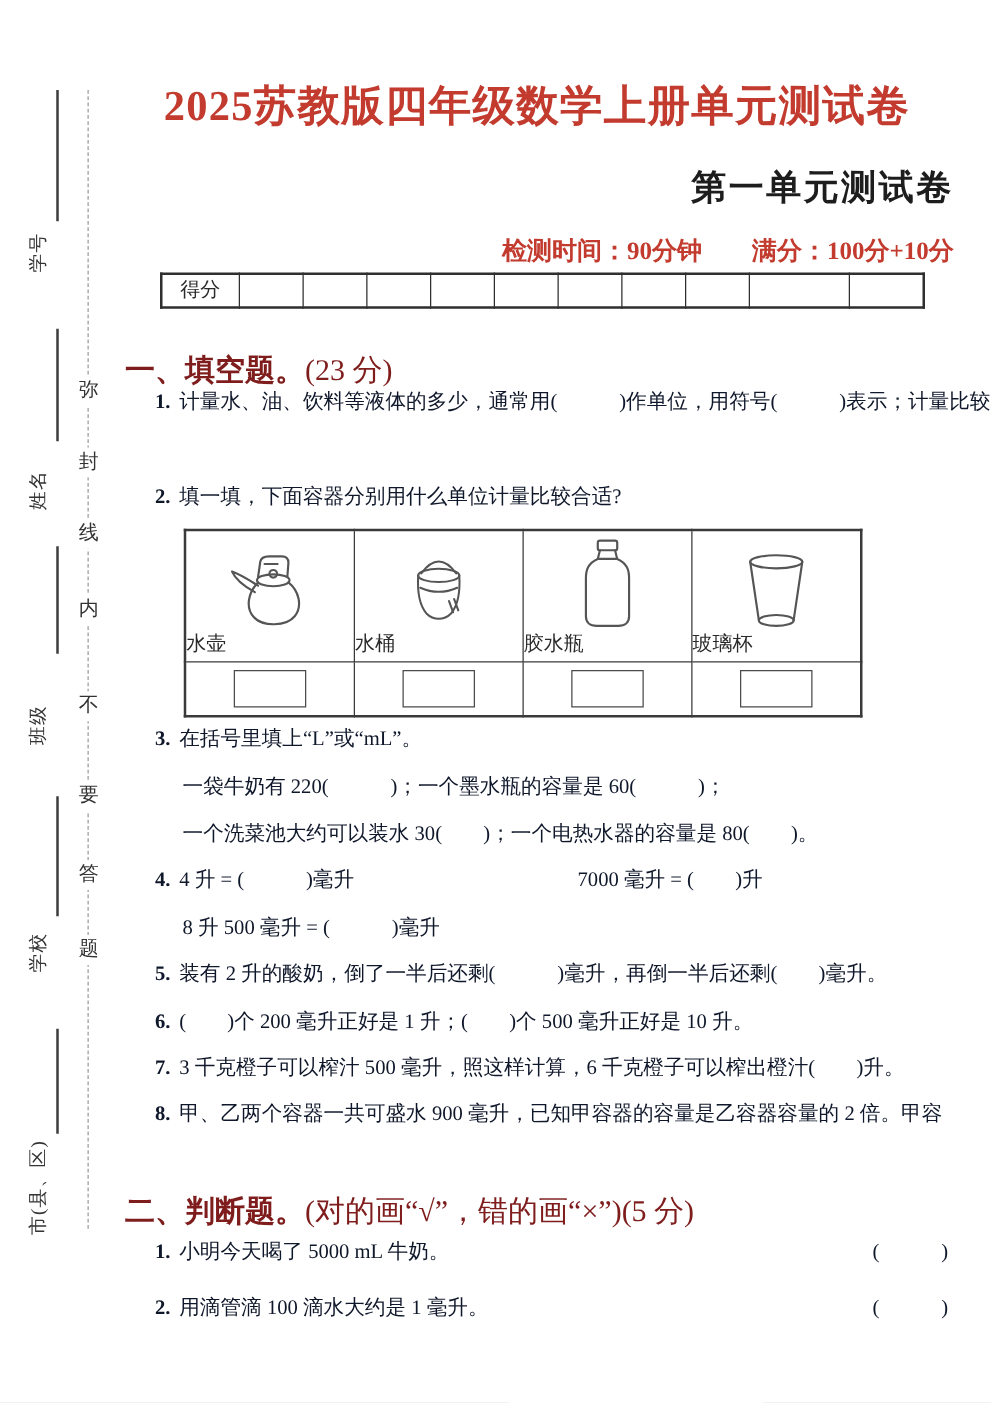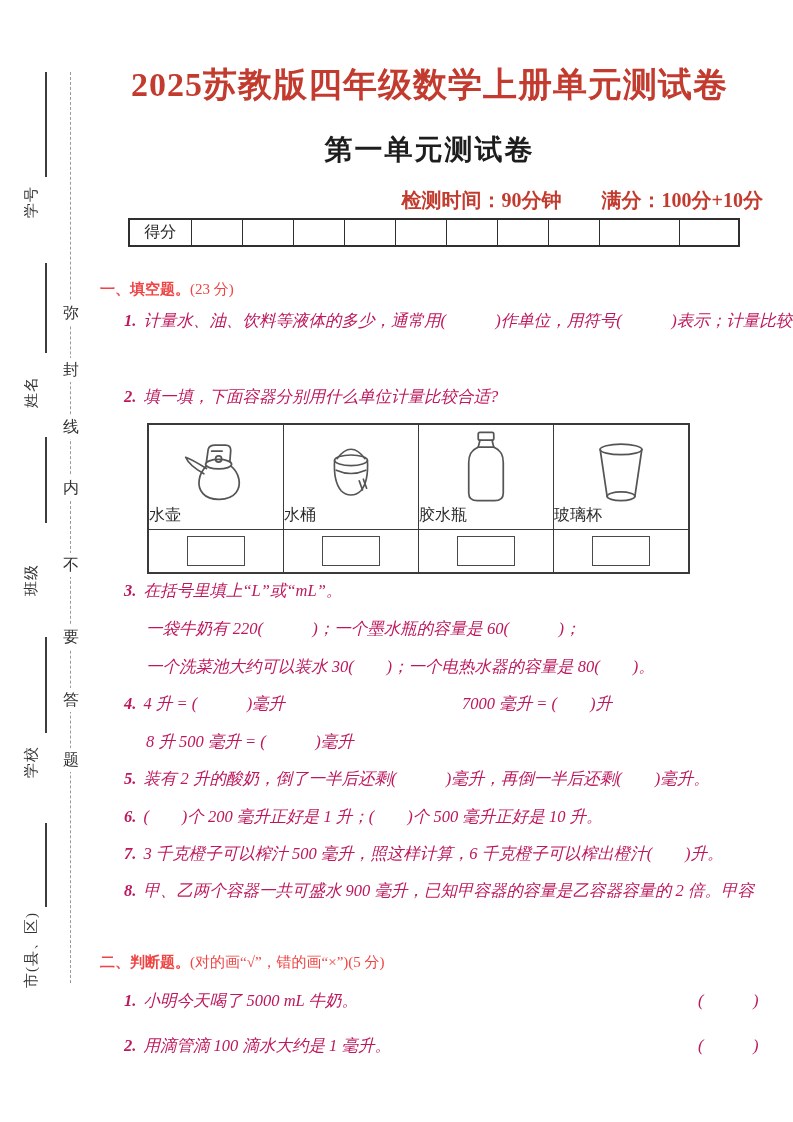--- a/index.html
+++ b/index.html
@@ -18,40 +18,40 @@
   .seal-char{
     position:absolute;left:71px;transform:translate(-50%,-50%);
     background:#fff;font-size:16px;color:#333;padding:4px 0;line-height:1;
   }
   
   .page-title{
     position:absolute;top:62px;left:96px;right:30px;text-align:center;
     font-size:34px;font-weight:bold;color:#c23b2e;letter-spacing:1px;white-space:nowrap;
   }
   .page-subtitle{
-    position:absolute;top:131px;left:96px;right:30px;text-align:center;
+    position:absolute;top:131px;left:96px;right:30px;text-align:right;
     font-size:28px;font-weight:bold;color:#1d1d1d;letter-spacing:2px;
   }
   .exam-info{
     position:absolute;top:187px;left:96px;right:30px;text-align:right;
     font-size:20px;font-weight:bold;color:#c23b2e;white-space:nowrap;
   }
   
   .score-table{
     position:absolute;top:218px;left:128px;border-collapse:collapse;
     border:2px solid #2f2f2f;table-layout:fixed;
   }
   .score-table th,.score-table td{
     border:1px solid #2f2f2f;height:25px;text-align:center;vertical-align:middle;
     font-size:16px;font-weight:normal;padding:0 2px;color:#2a2a2a;
   }
   
-  .q{position:absolute;font-size:16.5px;color:#be185d;white-space:nowrap;line-height:1.25;font-style:italic;}
+  .q{position:absolute;font-size:16.5px;color:#0f172a;white-space:nowrap;line-height:1.25;}
   .qno{font-weight:bold;margin-right:7px;}
-  .sec-head{position:absolute;font-size:15px;color:#ef4444;white-space:nowrap;}
+  .sec-head{position:absolute;font-size:24px;color:#7f1d1d;white-space:nowrap;}
   .sec-head .b{font-weight:bold;}
   
   .ctable{position:absolute;top:423px;left:147px;border-collapse:collapse;border:2px solid #3a3a3a;}
   .ctable td{border:1.5px solid #3a3a3a;width:134px;text-align:left;vertical-align:bottom;padding:0;}
   .ctable .img-cell{height:92px;}
   .ctable .box-cell{height:42px;vertical-align:middle;}
   .cicon{display:block;margin:4px auto 0;}
   .clabel{font-size:16px;color:#2a2a2a;padding-bottom:3px;}
   .ans-box{width:56px;height:28px;border:1.5px solid #4a4a4a;margin:0 auto;}
   

